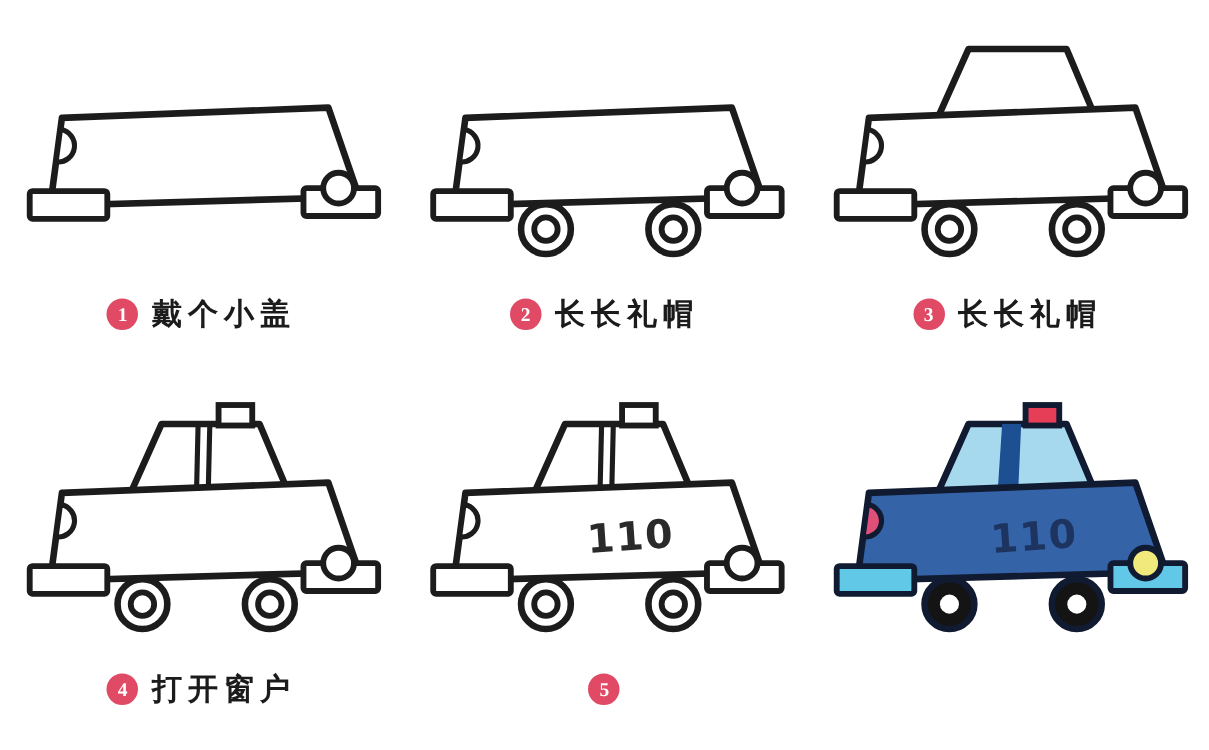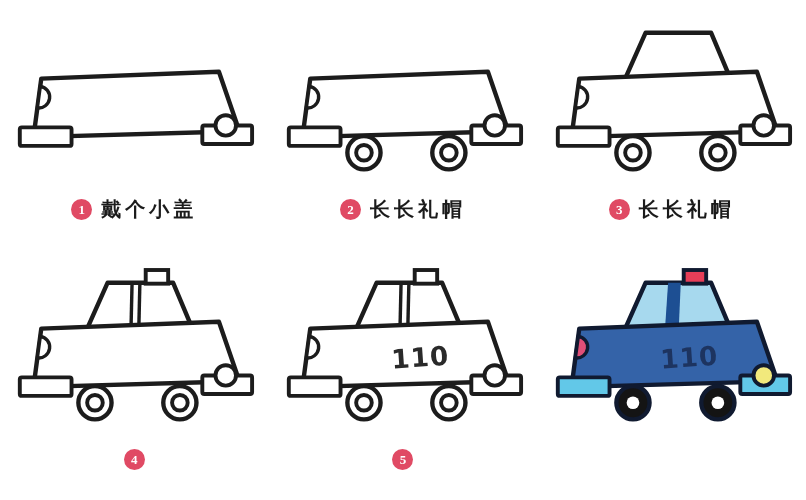--- a/index.html
+++ b/index.html
@@ -99,20 +99,21 @@
           <rect x="195" y="110" width="51" height="19" rx="2" fill="#ffffff" stroke="#1c1c1c" stroke-width="4"></rect>
           <circle cx="219" cy="110" r="10.5" fill="#ffffff" stroke="#1c1c1c" stroke-width="4"></circle>
           <circle cx="85" cy="138" r="17" fill="#ffffff" stroke="#1c1c1c" stroke-width="4.5"></circle>
           <circle cx="85" cy="138" r="8" fill="#ffffff" stroke="#1c1c1c" stroke-width="4"></circle>
           <circle cx="172" cy="138" r="17" fill="#ffffff" stroke="#1c1c1c" stroke-width="4.5"></circle>
           <circle cx="172" cy="138" r="8" fill="#ffffff" stroke="#1c1c1c" stroke-width="4"></circle>
         </svg>
       </div>
     <div class="caption">
       <span class="badge">4</span>
+      <span class="label">打开窗户</span>
     </div>
   </div>
 
   <div class="panel">
     <div class="art">
         <svg viewBox="0 0 250 172" class="car">
           <polygon points="77,62 98,15 165,15 184,60" fill="#ffffff" stroke="#1c1c1c" stroke-width="4.5" stroke-linejoin="round"></polygon>
           <rect x="137" y="2" width="23" height="14" fill="#ffffff" stroke="#1c1c1c" stroke-width="4"></rect>
           <path d="M123,16 L122,59" fill="none" stroke="#1c1c1c" stroke-width="3.5"></path>
           <path d="M131,16 L130,59" fill="none" stroke="#1c1c1c" stroke-width="3.5"></path>

